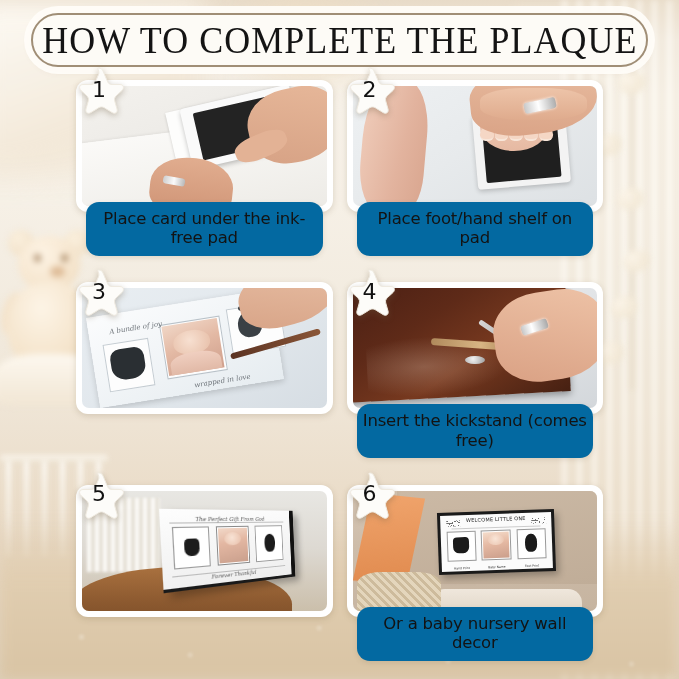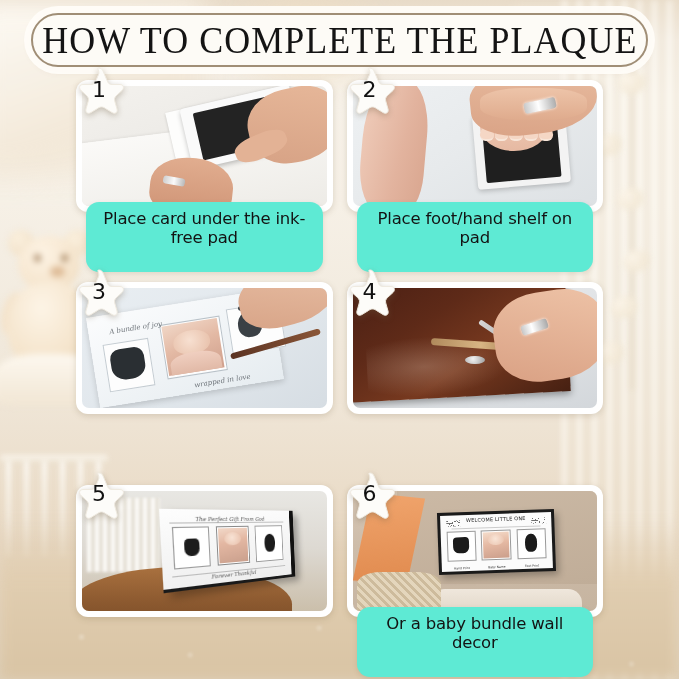--- a/index.html
+++ b/index.html
@@ -177,23 +177,23 @@
   .photo-inner {
     width: 100%; height: 100%;
     border-radius: 7px;
     overflow: hidden;
     position: relative;
   }
 
   
   .caption {
     position: absolute; left: 10px; right: 10px; top: 124px;
-    background: #5eead4;
+    background: #0369a1;
     border-radius: 13px;
-    padding: 7px 6px 24px;
+    padding: 7px 6px 8px;
     text-align: center;
     font-family: "DejaVu Sans", sans-serif;
     font-size: 16.5px;
     line-height: 1.18;
     color: #131313;
     letter-spacing: -.2px;
     box-shadow: 0 2px 5px rgba(120,100,70,.16);
     min-height: 52px;
     display: flex; align-items: center; justify-content: center;
   }
@@ -722,20 +722,21 @@
       <svg viewBox="0 0 100 100" aria-hidden="true">
         <path d="M50 4 C56 4 58 9 61 17 L67 31 C69 36 72 37 78 37
                  L92 37 C99 37 101 44 96 49 L85 59 C81 63 80 66 82 72
                  L86 86 C88 93 82 97 76 93 L63 85 C57 81 53 81 47 85
                  L34 93 C28 97 22 93 24 86 L28 72 C30 66 29 63 25 59
                  L14 49 C9 44 11 37 18 37 L32 37 C38 37 41 36 43 31
                  L49 17 C52 9 44 4 50 4 Z" fill="#fdfcf9" stroke="#efeae0" stroke-width="2" stroke-linejoin="round"></path>
       </svg>
       <div class="num">4</div>
     </div>
+    <div class="caption">Insert the kickstand (comes free)</div>
   </div>
 
   <div class="step">
     <div class="photo">
       <div class="photo-inner">
         <div class="scene s5">
           <div class="crib2"></div>
           <div class="tabletop"></div>
           <div class="plaque">
             <div class="hdr">The Perfect Gift From God</div>
@@ -804,16 +805,16 @@
       <svg viewBox="0 0 100 100" aria-hidden="true">
         <path d="M50 4 C56 4 58 9 61 17 L67 31 C69 36 72 37 78 37
                  L92 37 C99 37 101 44 96 49 L85 59 C81 63 80 66 82 72
                  L86 86 C88 93 82 97 76 93 L63 85 C57 81 53 81 47 85
                  L34 93 C28 97 22 93 24 86 L28 72 C30 66 29 63 25 59
                  L14 49 C9 44 11 37 18 37 L32 37 C38 37 41 36 43 31
                  L49 17 C52 9 44 4 50 4 Z" fill="#fdfcf9" stroke="#efeae0" stroke-width="2" stroke-linejoin="round"></path>
       </svg>
       <div class="num">6</div>
     </div>
-    <div class="caption">Or a baby bundle wall decor</div>
+    <div class="caption">Or a baby nursery wall decor</div>
   </div>
 
 </div>
 
 </body></html>

